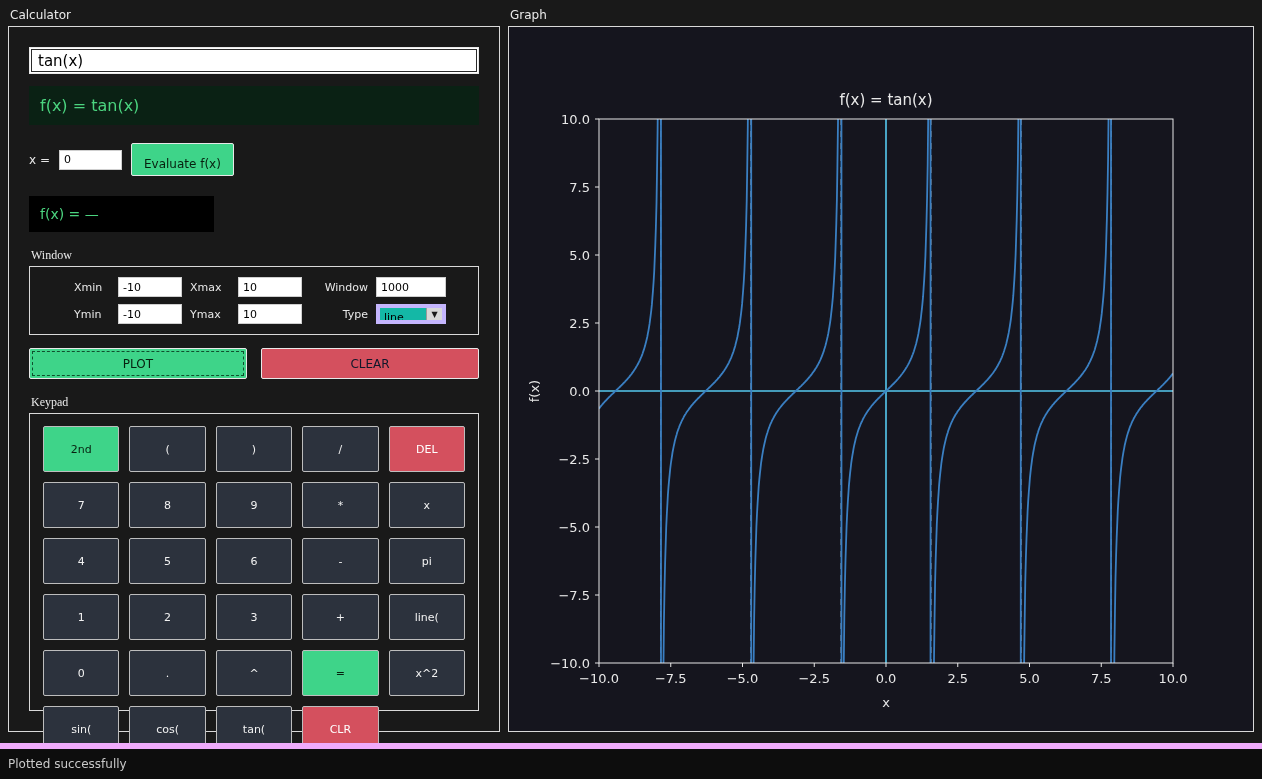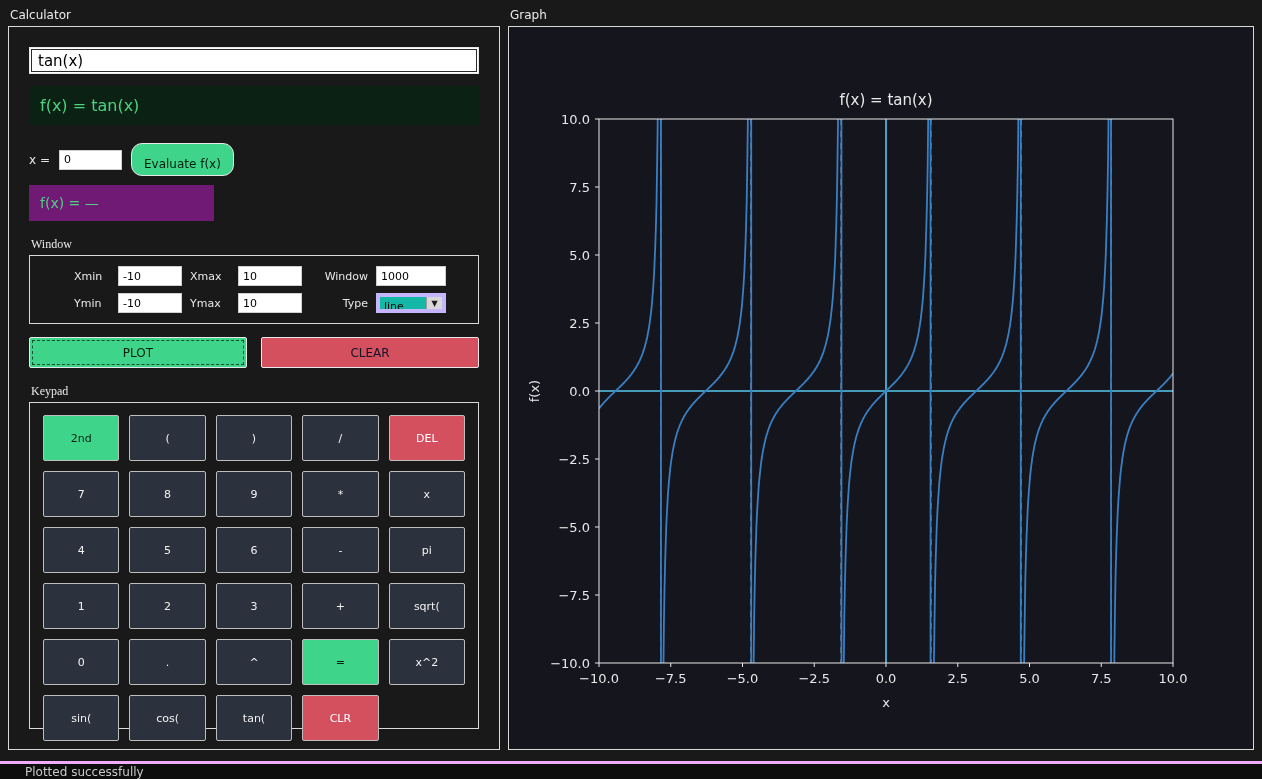--- a/index.html
+++ b/index.html
@@ -14,42 +14,42 @@
   .calc-box { padding:20px; display:flex; flex-direction:column; }
   .expr-entry { height:27px; background:#fff; color:#000; border:1px solid #e8e8e8; outline:1px solid #2a2a2a; outline-offset:-3px; font-size:15px; padding:0 8px; width:100%; font-family:inherit; }
   .fx-display { margin-top:12px; height:39px; background:#0a2114; color:#4bd47f; font-size:16px; line-height:39px; padding-left:11px; }
   .eval-row { margin-top:18px; display:flex; align-items:center; gap:9px; }
   .small-label { font-size:12px; color:#e8e8e8; }
   .small-entry { height:20px; background:#fff; color:#000; border:1px solid #cfcfcf; font-size:11px; padding:0 4px; font-family:inherit; }
   .x-entry { width:63px; }
   .btn { border:1px solid #e8e8e8; border-radius:2px; font-size:12px; cursor:pointer; font-family:inherit; }
   .btn.green { background:#3ed489; color:#07200f; }
   .btn.red { background:#d4505e; color:#0f172a; }
-  .eval-btn { height:33px; padding:13px 12px;border-radius:11px; }
-  .fx-result { margin-top:9px; width:185px; height:36px; background:#701a75; color:#4bd47f; font-size:14px; line-height:36px; padding-left:11px; }
+  .eval-btn { height:33px; padding:13px 12px; }
+  .fx-result { margin-top:20px; width:185px; height:36px; background:#000000; color:#4bd47f; font-size:14px; line-height:36px; padding-left:11px; }
   .section-label { margin-top:16px;font-family:Liberation Serif, serif; }
   .window-box { flex:none; padding:10px 12px; }
   .win-grid { display:grid; grid-template-columns:36px 64px 40px 64px 58px 70px; column-gap:8px; row-gap:7px; align-items:center;margin-left:32px; }
   .wlabel { font-size:11px; color:#e8e8e8; }
   .wlabel.right { text-align:right; }
   .combo { display:flex; height:20px; width:70px; background:#14b8a6; border:4px solid #c4b5fd; }
   .combo-text { flex:1; font-size:11px; color:#000; padding:3px 4px 0 4px; overflow:hidden; }
   .combo-arrow { width:16px; background:#d8d8d8; border-left:1px solid #9a9a9a; font-size:8px; color:#1a1a1a; display:flex; align-items:center; justify-content:center; }
   .pc-row { margin-top:13px; display:flex; gap:14px; flex:none; }
   .pc-row .btn { flex:1; height:31px; }
   .plot-btn { outline:1px dashed #0f4f2e; outline-offset:-4px; }
   .keypad-box { padding:12px 4px; }
   .keypad-grid { display:grid; grid-template-columns:repeat(5,1fr); grid-auto-rows:46px; gap:10px; padding:0 9px; }
   .key { background:#2c323d; color:#f2f2f2; border:1px solid #bdbdbd; border-radius:2px; font-size:11px; cursor:pointer; font-family:inherit; }
   .key.green { background:#3ed489; color:#07200f; }
   .key.red { background:#d4505e; color:#fff; }
   .graph-wrap { flex:1; min-width:0; }
   .graph-box { position:relative; background:#15151e; }
   .figure { position:absolute; inset:0; }
-  .statusbar { height:18px; flex:none; background:#0d0d0d; border-top:3px solid #f0abfc; color:#c9c9c9; font-size:12px; display:flex; align-items:center; padding:0 25px; }
+  .statusbar { height:36px; flex:none; background:#0d0d0d; border-top:6px solid #f0abfc; color:#c9c9c9; font-size:12px; display:flex; align-items:center; padding:0 8px; }
 </style>
 </head>
 <body>
 
 <div class="app">
   <div class="content">
 
     <div class="frame-wrap calc">
       <div class="frame-label">Calculator</div>
       <div class="frame-box calc-box">
@@ -108,21 +108,21 @@
               <button class="key ">x</button>
               <button class="key ">4</button>
               <button class="key ">5</button>
               <button class="key ">6</button>
               <button class="key ">-</button>
               <button class="key ">pi</button>
               <button class="key ">1</button>
               <button class="key ">2</button>
               <button class="key ">3</button>
               <button class="key ">+</button>
-              <button class="key ">sqrt(</button>
+              <button class="key ">line(</button>
               <button class="key ">0</button>
               <button class="key ">.</button>
               <button class="key ">^</button>
               <button class="key green">=</button>
               <button class="key ">x^2</button>
               <button class="key ">sin(</button>
               <button class="key ">cos(</button>
               <button class="key ">tan(</button>
               <button class="key red">CLR</button>
             </div>

